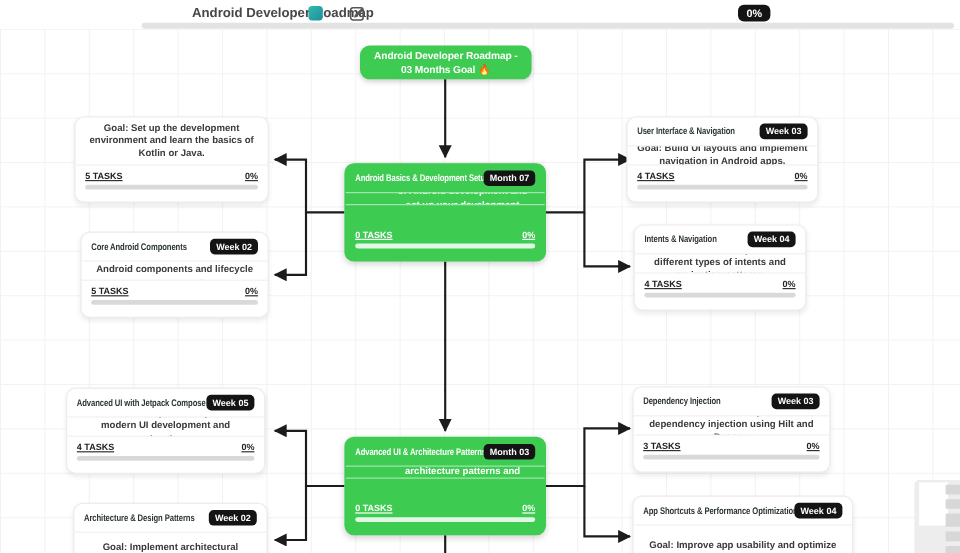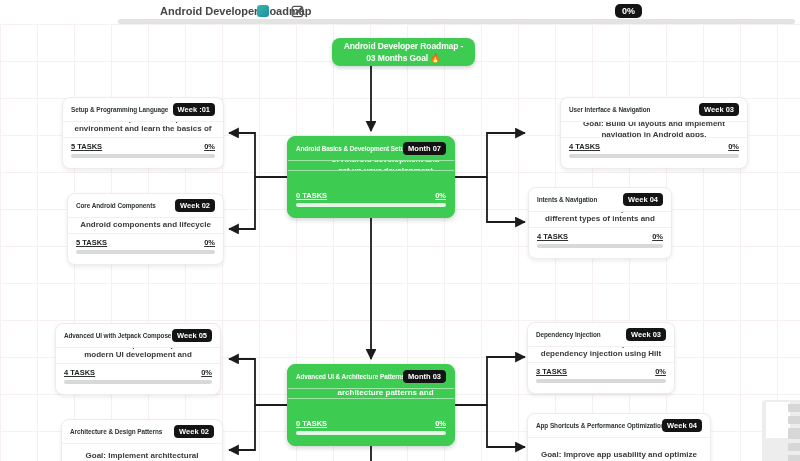--- a/index.html
+++ b/index.html
@@ -32,21 +32,21 @@
   .tb-pill{position:absolute;left:615px;top:4px;background:var(--badge-black);color:#fff;
     font-size:9px;font-weight:700;padding:2px 7px;border-radius:5px;}
   .tb-track{position:absolute;left:118px;top:19px;width:677px;height:5px;background:#e3e3e3;border-radius:3px;}
   
   .edges{position:absolute;left:0;top:0;z-index:1;}
   
   .rootnode{
     position:absolute;left:300px;top:38px;width:143px;height:28px;z-index:2;
     background:var(--accent-green);border-radius:8px;box-shadow:0 2px 4px rgba(0,0,0,.18);
     display:flex;align-items:center;justify-content:center;text-align:center;
-    color:#fff;font-size:8.5px;font-weight:700;letter-spacing:-0.1px;line-height:1.45;padding:2px 7px;margin-left:32px;
+    color:#fff;font-size:8.5px;font-weight:700;letter-spacing:-0.1px;line-height:1.45;padding:2px 7px;
   }
   .card{
     position:absolute;z-index:2;display:flex;flex-direction:column;overflow:hidden;
     background:#fff;border:1px solid #ececec;border-radius:8px;
     box-shadow:0 2px 4px rgba(0,0,0,.08);color:#2d3436;
   }
   .card.green{
     background:var(--accent-green);border-color:var(--accent-green);color:#fff;
     box-shadow:0 2px 5px rgba(0,0,0,.18);
   }
@@ -145,24 +145,20 @@
       <span>0 TASKS</span>
       <span>0%</span>
     </div>
     <div class="track">
         <div class="fill"></div>
       </div>
   </div>
 </div>
 
 <div class="card" style="left:62px;top:97px;width:162px;height:72px">
-  <div class="head">
-    <span class="ttl">Setup &amp; Programming Language</span>
-    <span class="badge">Week :01</span>
-  </div>
   <div class="goal">Goal: Set up the development environment and learn the basics of Kotlin or Java.</div>
   <div class="foot">
     <div class="frow">
       <span>5 TASKS</span>
       <span>0%</span>
     </div>
     <div class="track">
         <div class="fill"></div>
       </div>
   </div>
@@ -178,21 +174,21 @@
     <div class="frow">
       <span>5 TASKS</span>
       <span>0%</span>
     </div>
     <div class="track">
         <div class="fill"></div>
       </div>
   </div>
 </div>
 
-<div class="card" style="left:560px;top:97px;width:188px;height:72px">
+<div class="card" style="left:522px;top:97px;width:160px;height:72px">
   <div class="head">
     <span class="ttl">User Interface &amp; Navigation</span>
     <span class="badge">Week 03</span>
   </div>
   <div class="goal">Goal: Build UI layouts and implement navigation in Android apps.</div>
   <div class="foot">
     <div class="frow">
       <span>4 TASKS</span>
       <span>0%</span>
     </div>
@@ -237,21 +233,21 @@
 </div>
 
 <div class="card" style="left:61px;top:419px;width:162px;height:72px">
   <div class="head">
     <span class="ttl">Architecture &amp; Design Patterns</span>
     <span class="badge">Week 02</span>
   </div>
   <div class="goal">Goal: Implement architectural patterns to create scalable applications.</div>
 </div>
 
-<div class="card" style="left:527px;top:322px;width:148px;height:72px">
+<div class="card" style="left:527px;top:322px;width:165px;height:72px">
   <div class="head">
     <span class="ttl">Dependency Injection</span>
     <span class="badge">Week 03</span>
   </div>
   <div class="goal">Goal: Learn and implement dependency injection using Hilt and Dagger.</div>
   <div class="foot">
     <div class="frow">
       <span>3 TASKS</span>
       <span>0%</span>
     </div>

